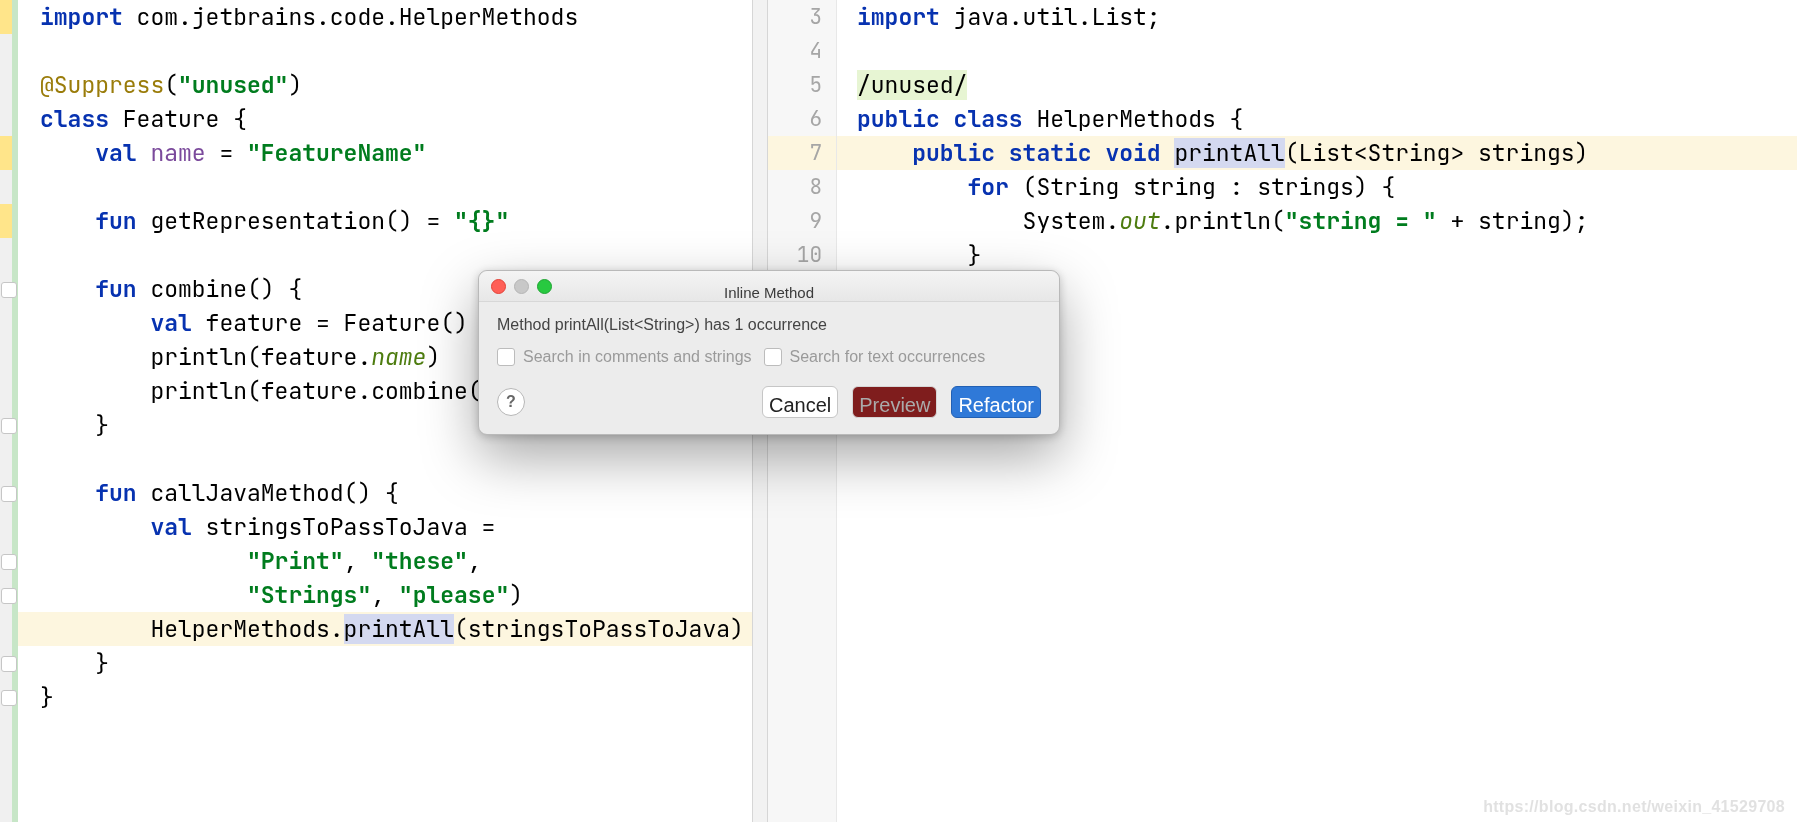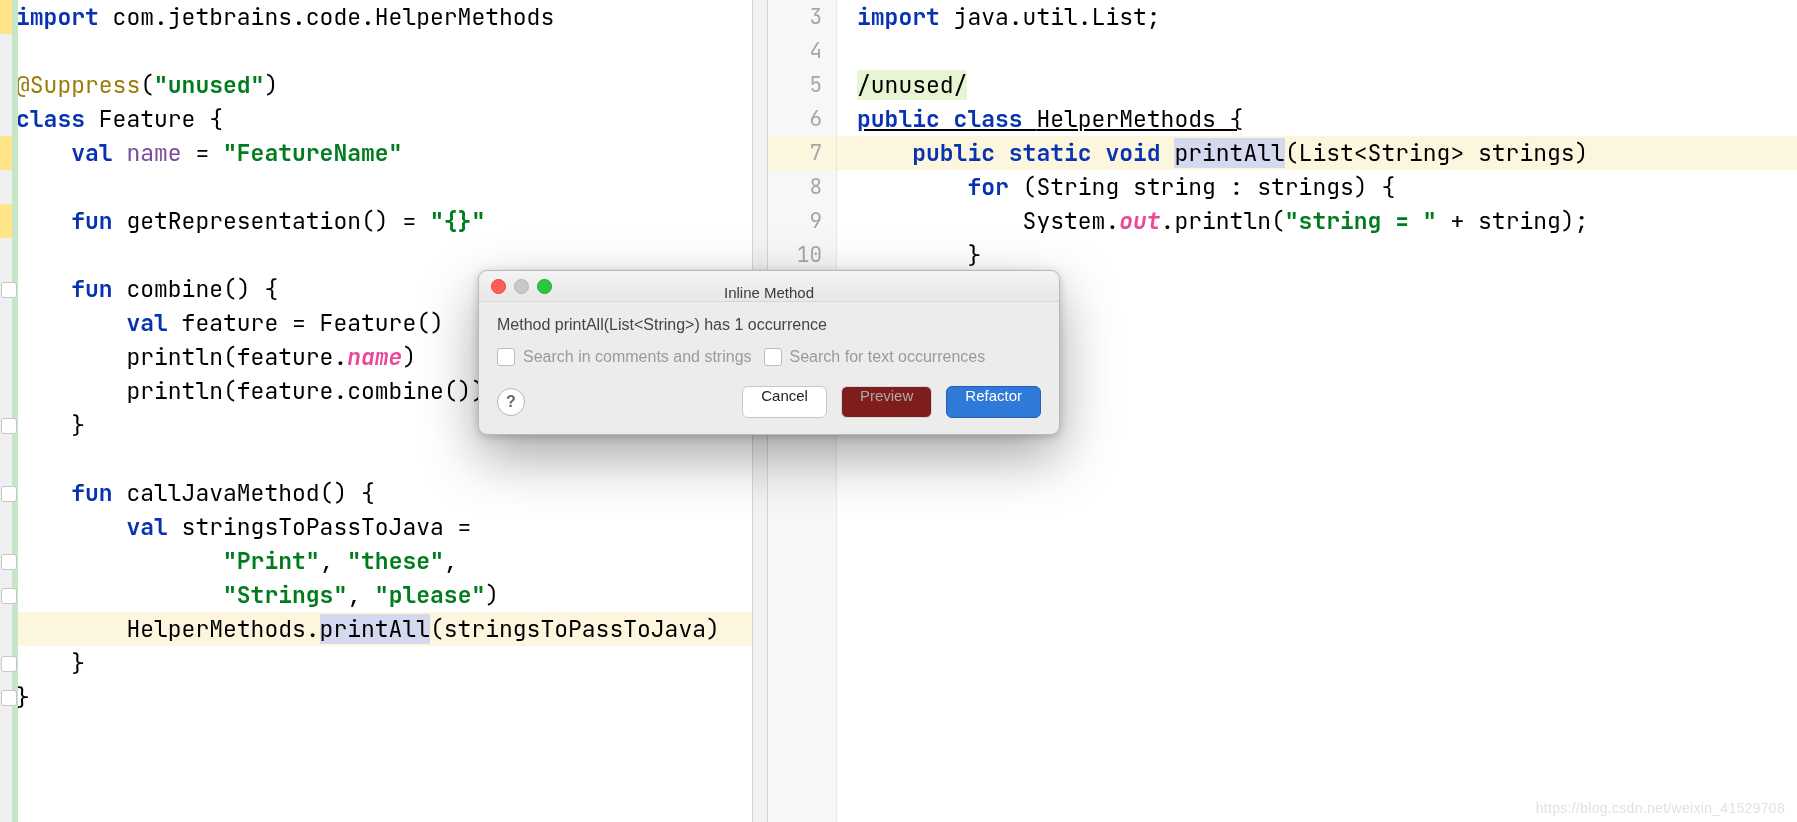--- a/index.html
+++ b/index.html
@@ -1,31 +1,31 @@
 <!DOCTYPE html>
 <html><head>
 <meta charset="utf-8">
 <style>
   html,body{margin:0;padding:0;width:1797px;height:822px;overflow:hidden;font-family:"JetBrains Mono","Menlo","Consolas",monospace;background:#fff;color:#000;}
   .editor-split{display:flex;width:100%;height:100%;}
   .left-pane{width:752px;position:relative;background:#fff;}
   .splitter{width:14px;background:#f2f2f2;border-left:1px solid #d6d6d6;border-right:1px solid #d6d6d6;}
   .gutter-r{width:68px;background:#f7f7f7;border-right:1px solid #e8e8e8;position:relative;}
   .right-pane{flex:1;background:#fff;position:relative;}
-  .code-line{height:34px;line-height:34px;font-size:23px;white-space:pre;padding-left:16px;}
+  .code-line{height:34px;line-height:34px;font-size:23px;white-space:pre;padding-left:40px;}
   .ln{height:34px;line-height:34px;font-size:21px;text-align:right;padding-right:14px;color:#a6a6a6;font-family:"JetBrains Mono",monospace;}
   .left-gutter-stripe{position:absolute;left:0;top:0;width:12px;height:100%;background:#f0f0f0;}
   .left-green{position:absolute;left:12px;top:0;width:6px;height:100%;background:#c7e6c7;}
   .yellow-bar{position:absolute;left:0;width:12px;height:34px;background:#ffe58a;}
   .kw{color:#0732b0;font-weight:600;}
   .ann{color:#9a7c0a;}
   .str{color:#007c1e;font-weight:600;}
   .id-purple{color:#7b4a9c;}
   .it{}
-  .field-it{color:#ec4899;font-style:italic;font-weight:bold;}
+  .field-it{color:#4d7c0f;font-style:italic;}
   .hl-yellow{background:#fdf6df;}
   .sel-blue{background:#d4d9f0;text-align:center;}
   .left-fold{position:absolute;left:1px;width:14px;height:14px;border:1px solid #c6c6c6;border-radius:3px;background:#fff;}
   
   .dialog{position:absolute;left:478px;top:270px;width:580px;border:1px solid #b9b9b9;border-radius:9px;background:#ececec;box-shadow:0 22px 55px rgba(0,0,0,.35),0 2px 8px rgba(0,0,0,.2);font-family:-apple-system,"Helvetica Neue",Arial,sans-serif;}
   .titlebar{height:30px;border-bottom:1px solid #d7d7d7;border-radius:9px 9px 0 0;background:linear-gradient(#f4f4f4,#e7e7e7);display:flex;align-items:flex-end;position:relative;}
   .traffic{display:flex;gap:8px;position:absolute;left:12px;top:8px;}
   .tl{width:13px;height:13px;border-radius:50%;}
   .tl.red{background:#ff5f57;border:1px solid #e24238;}
   .tl.yel{background:#c8c8c8;border:1px solid #b5b5b5;}
@@ -35,25 +35,25 @@
   .dlg-msg{color:#444;margin-bottom:12px;}
   .radio-row{display:flex;align-items:center;gap:10px;height:28px;}
   .radio{width:17px;height:17px;border-radius:50%;border:1.5px solid #9a9a9a;background:#fff;display:inline-flex;align-items:center;justify-content:center;}
   .radio.sel{border-color:#2f79d8;}
   .radio.sel::after{content:"";width:9px;height:9px;border-radius:50%;background:#2f79d8;}
   .chk-row{display:flex;align-items:center;gap:8px;margin-top:14px;color:#9a9a9a;}
   .chk{width:16px;height:16px;border:1.5px solid #bcbcbc;border-radius:3px;background:#fff;}
   .btn-row{display:flex;align-items:center;gap:14px;margin-top:20px;}
   .help{width:26px;height:26px;border-radius:50%;border:1px solid #b7b7b7;background:#fff;display:flex;align-items:center;justify-content:center;color:#666;font-weight:600;}
   .spacer{flex:1;}
-  .btn{height:30px;padding:0 18px;border-radius:6px;font-size:15px;display:flex;align-items:flex-start;justify-content:center;}
+  .btn{height:30px;padding:0 6px;border-radius:6px;font-size:20px;display:flex;align-items:flex-end;justify-content:center;}
   .btn-default{background:#fff;border:1px solid #c6c6c6;color:#222;}
   .btn-disabled{background:#7f1d1d;border:1px solid #d6d6d6;color:#aaa;}
   .btn-primary{background:#2f79d8;border:1px solid #2260b3;color:#fff;}
-  .watermark{position:absolute;right:12px;bottom:6px;font-family:Arial,sans-serif;font-size:14px;color:rgba(220,220,220,.85);letter-spacing:.3px;}
+  .watermark{position:absolute;right:12px;bottom:6px;font-family:Arial,sans-serif;font-size:16px;color:rgba(220,220,220,.85);letter-spacing:.3px;font-weight:bold;}
 </style>
 </head>
 <body>
 
 <div class="editor-split">
 
   <div class="left-pane">
     <div class="left-gutter-stripe"></div>
     <div class="left-green"></div>
     <div id="left-code">
@@ -102,21 +102,21 @@
       <div class="ln">8</div>
       <div class="ln">9</div>
       <div class="ln">10</div>
     </div>
 
   <div class="right-pane">
     <div id="right-code" style="position:relative;">
         <div class="code-line" style="padding-left: 20px;"><span class="kw">import </span><span>java.util.List;</span></div>
         <div class="code-line" style="padding-left: 20px;"><span> </span></div>
         <div class="code-line" style="padding-left: 20px;"><span style="background: rgb(231, 245, 211);"><span>/unused/</span></span></div>
-        <div class="code-line" style="padding-left: 20px; text-decoration: underline;"><span class="kw">public class </span><span>HelperMethods {</span></div>
+        <div class="code-line" style="padding-left: 20px;"><span class="kw">public class </span><span>HelperMethods {</span></div>
         <div class="code-line hl-yellow" style="padding-left: 20px;"><span>    </span><span class="kw">public static void </span><span class="sel-blue">printAll</span><span>(List&lt;String&gt; strings)</span></div>
         <div class="code-line" style="padding-left: 20px;"><span>        </span><span class="kw">for </span><span>(String string : strings) {</span></div>
         <div class="code-line" style="padding-left: 20px;"><span>            System.</span><span class="field-it">out</span><span>.println(</span><span class="str">"string = "</span><span> + string);</span></div>
         <div class="code-line" style="padding-left: 20px;"><span>        }</span></div>
       </div>
     <div class="watermark">https://blog.csdn.net/weixin_41529708</div>
   </div>
 
 </div>
 

